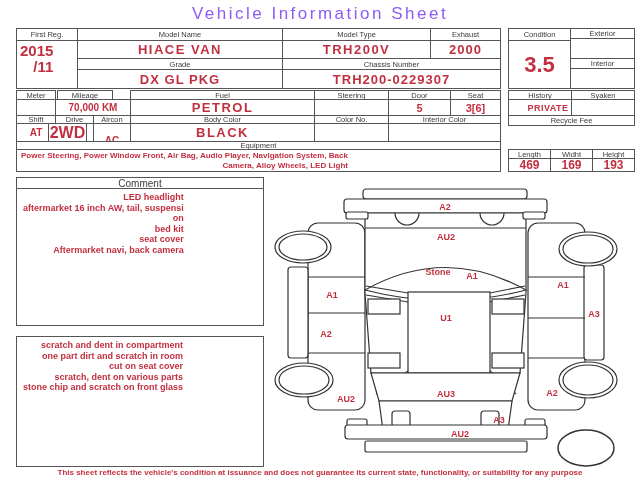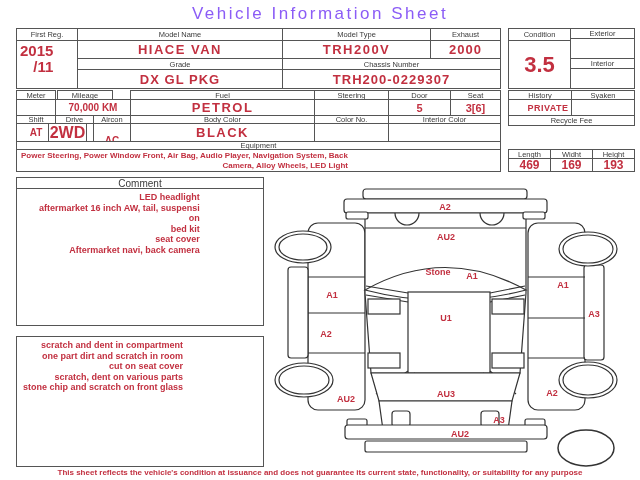--- a/index.html
+++ b/index.html
@@ -82,21 +82,21 @@
   <div class="c v" style="left:571px;top:99px;width:64px;height:17px"></div>
   <div class="c h" style="left:508px;top:115px;width:127px;height:11px">Recycle Fee</div>
   <div class="c h" style="left:508px;top:149px;width:43px;height:10px">Length</div>
   <div class="c v" style="left:508px;top:158px;width:43px;height:14px;font-size:12px">469</div>
   <div class="c h" style="left:550px;top:149px;width:43px;height:10px">Widht</div>
   <div class="c v" style="left:550px;top:158px;width:43px;height:14px;font-size:12px">169</div>
   <div class="c h" style="left:592px;top:149px;width:43px;height:10px">Height</div>
   <div class="c v" style="left:592px;top:158px;width:43px;height:14px;font-size:12px">193</div>
 
   <div class="c h" style="left:16px;top:177px;width:248px;height:12px;font-size:10px">Comment</div>
-  <div class="c v pre tl" style="left:16px;top:188px;width:248px;height:138px;font-size:9px;line-height:1.18;padding:3px 22px">LED headlight
+  <div class="c v pre tl" style="left:16px;top:188px;width:248px;height:138px;font-size:9px;line-height:1.18;padding:3px 6px">LED headlight
 aftermarket 16 inch AW, tail, suspensi
 on
 bed kit
 seat cover
 Aftermarket navi, back camera</div>
 
   <div class="c v pre tl" style="left:16px;top:336px;width:248px;height:131px;font-size:9px;line-height:1.18;padding:3px 6px">scratch and dent in compartment
 one part dirt and scratch in room
 cut on seat cover
 scratch, dent on various parts

